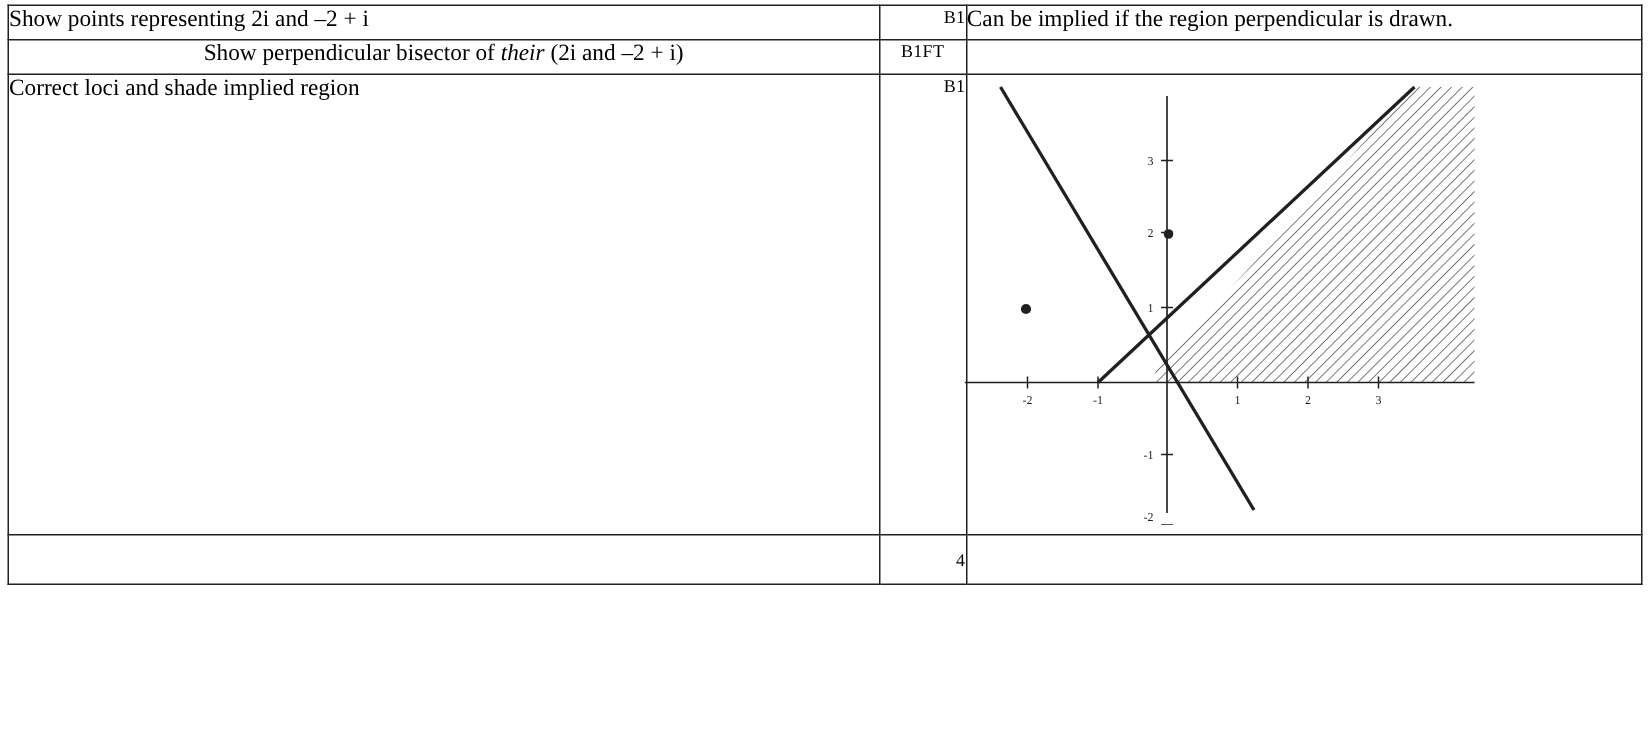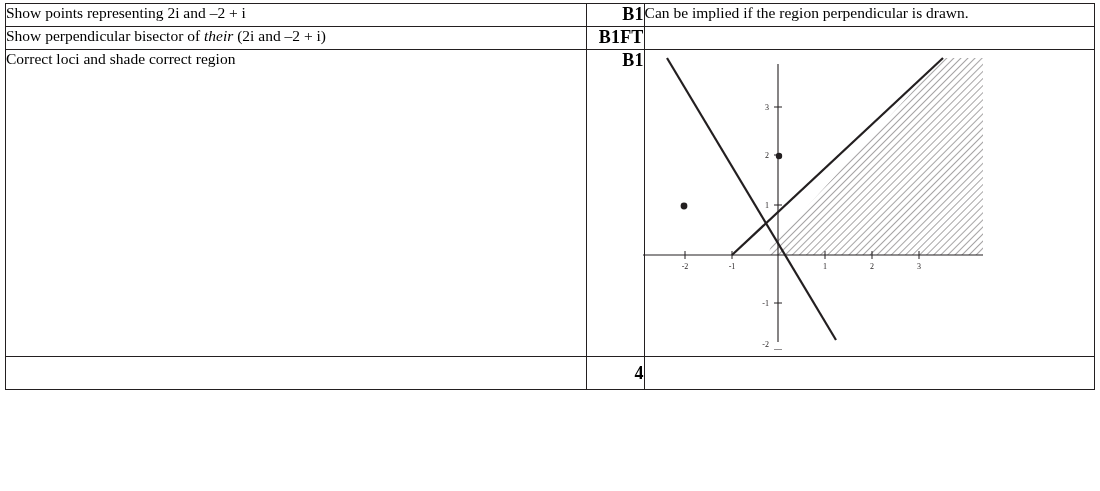--- a/index.html
+++ b/index.html
@@ -36,31 +36,31 @@
   .col-note { width: 450px; }
 
   .desc-cell {
     padding: 6px 8px 6px 9px;
     font-size: 15.5px;
     line-height: 1.2;
   }
   .mark-cell {
     text-align: right;
     padding: 6px 9px 6px 4px;
-    font-size: 18px;
-    font-weight: bold;
+    font-size: 12px;
+    font-weight: normal;
     letter-spacing: .2px;
   }
   .note-cell {
     padding: 6px 8px 6px 8px;
     font-size: 15.5px;
     line-height: 1.2;
   }
   .row-1 td { height: 22px; }
-  .row-2 td { height: 22px; }
+  .row-2 td { height: 22px; text-align: center; }
   .row-3 td { height: 22px; }
   .row-4 td { height: 306px; }
   .row-total td { height: 32px; }
   .row-total .mark-cell {
     vertical-align: middle;
     padding-top: 0;
     padding-bottom: 0;
   }
   .italic { font-style: italic; }
 
@@ -99,21 +99,21 @@
       </tr>
 
       <tr class="row-2">
         <td class="desc-cell"><span>Show perpendicular bisector of </span><span class="italic">their</span><span> (2i and –2 + i)</span></td>
         <td class="mark-cell">B1FT</td>
         <td class="note-cell"></td>
       </tr>
 
 
       <tr class="row-4">
-        <td class="desc-cell">Correct loci and shade correct region</td>
+        <td class="desc-cell">Correct loci and shade implied region</td>
         <td class="mark-cell">B1</td>
         <td class="note-cell">
           <div class="graph-wrap">
             <svg class="graph-svg" width="440" height="300" viewBox="0 0 440 300">
               <defs>
                 <pattern id="hatch" width="5" height="5" patternUnits="userSpaceOnUse" patternTransform="rotate(45)">
                   <line x1="0" y1="0" x2="0" y2="5" stroke="#231f20" stroke-width="0.9"></line>
                 </pattern>
               </defs>
 

